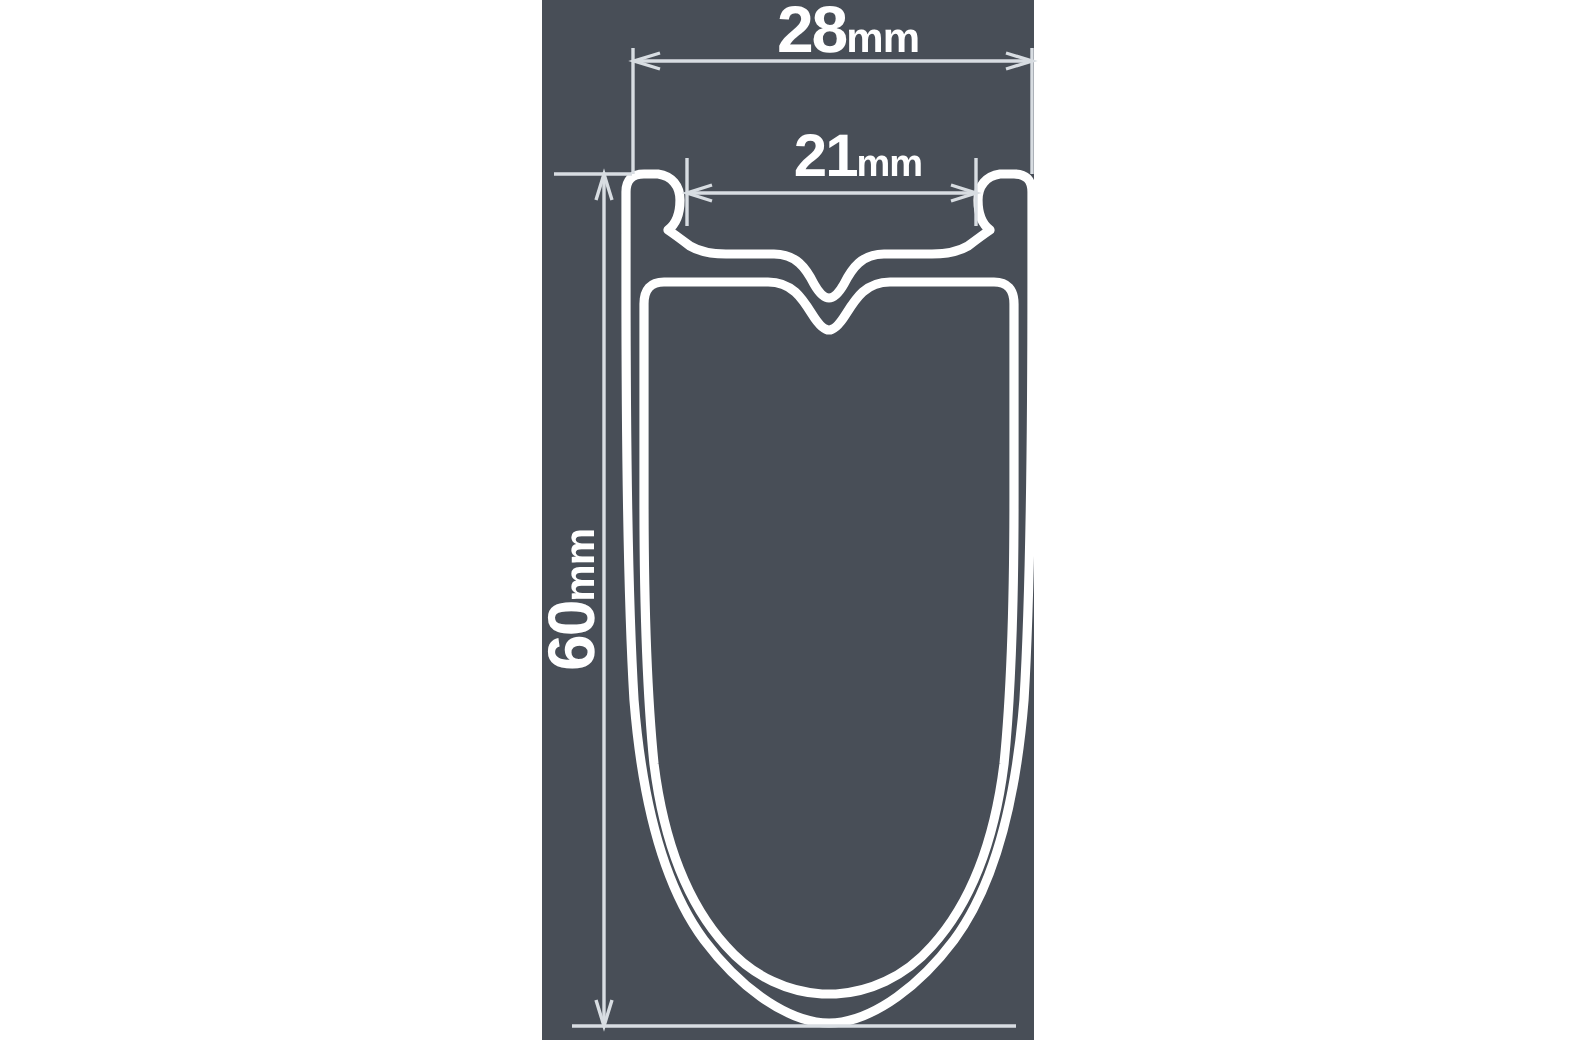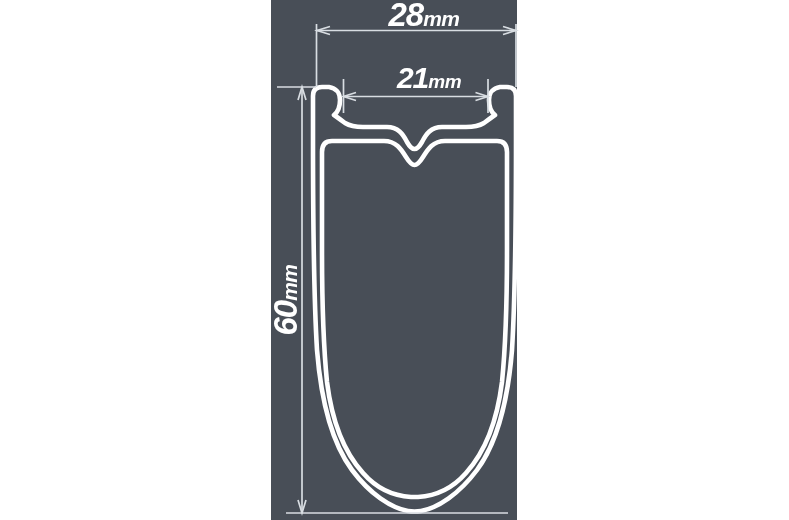--- a/index.html
+++ b/index.html
@@ -9,21 +9,20 @@
     --dimension-lines:#D8DDE2;
     --label-text:#ffffff;
   }
   html,body{margin:0;padding:0;background:var(--page-bg);}
   .stage{
     position:relative;
     width:784px;height:520px;
     background:var(--page-bg);
     overflow:hidden;
     font-family:"Liberation Sans", sans-serif;
-    font-style:italic;
   }
   .panel{
     position:absolute;
     left:271px;top:0;
     width:246px;height:520px;
     background:var(--panel-bg);
   }
   svg.drawing{position:absolute;left:0;top:0;}
   .rim-line{
     fill:none;

